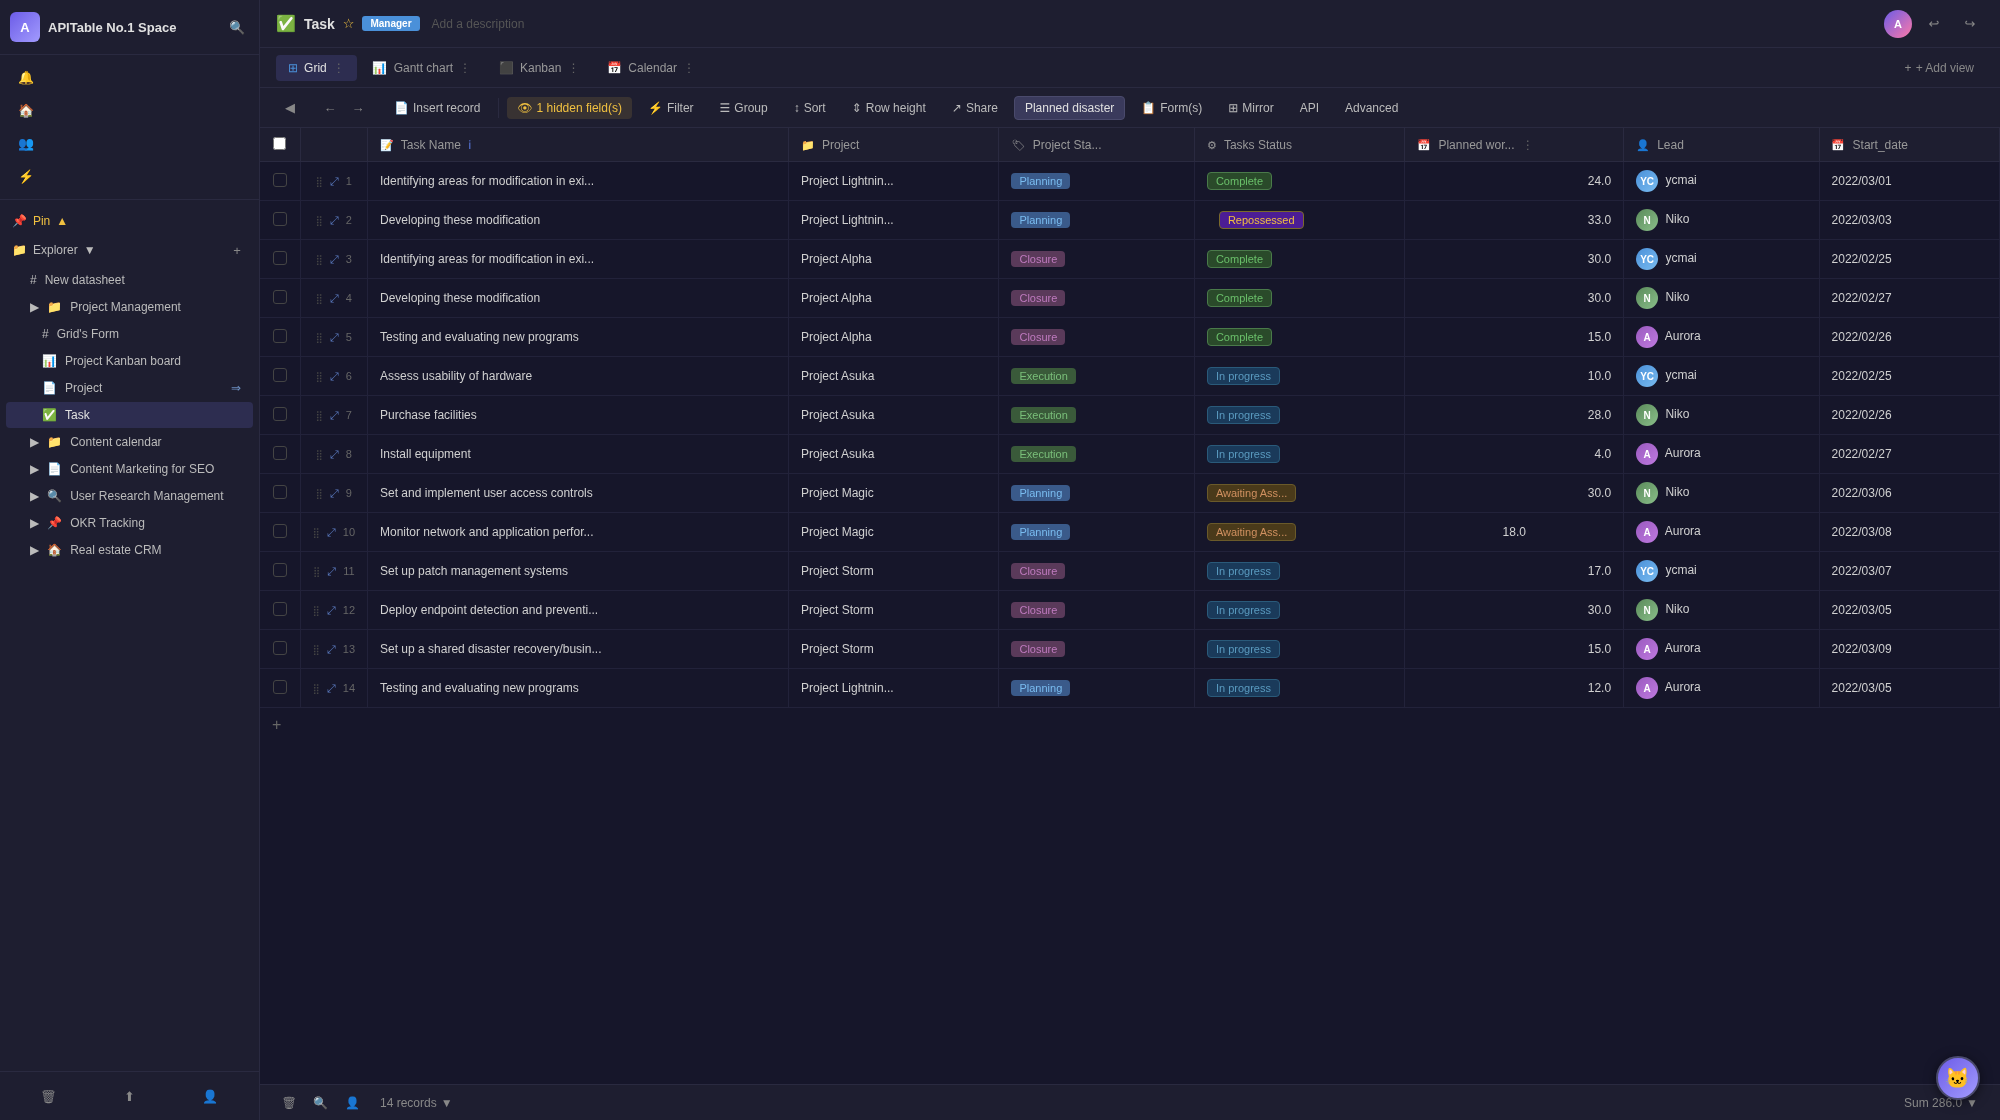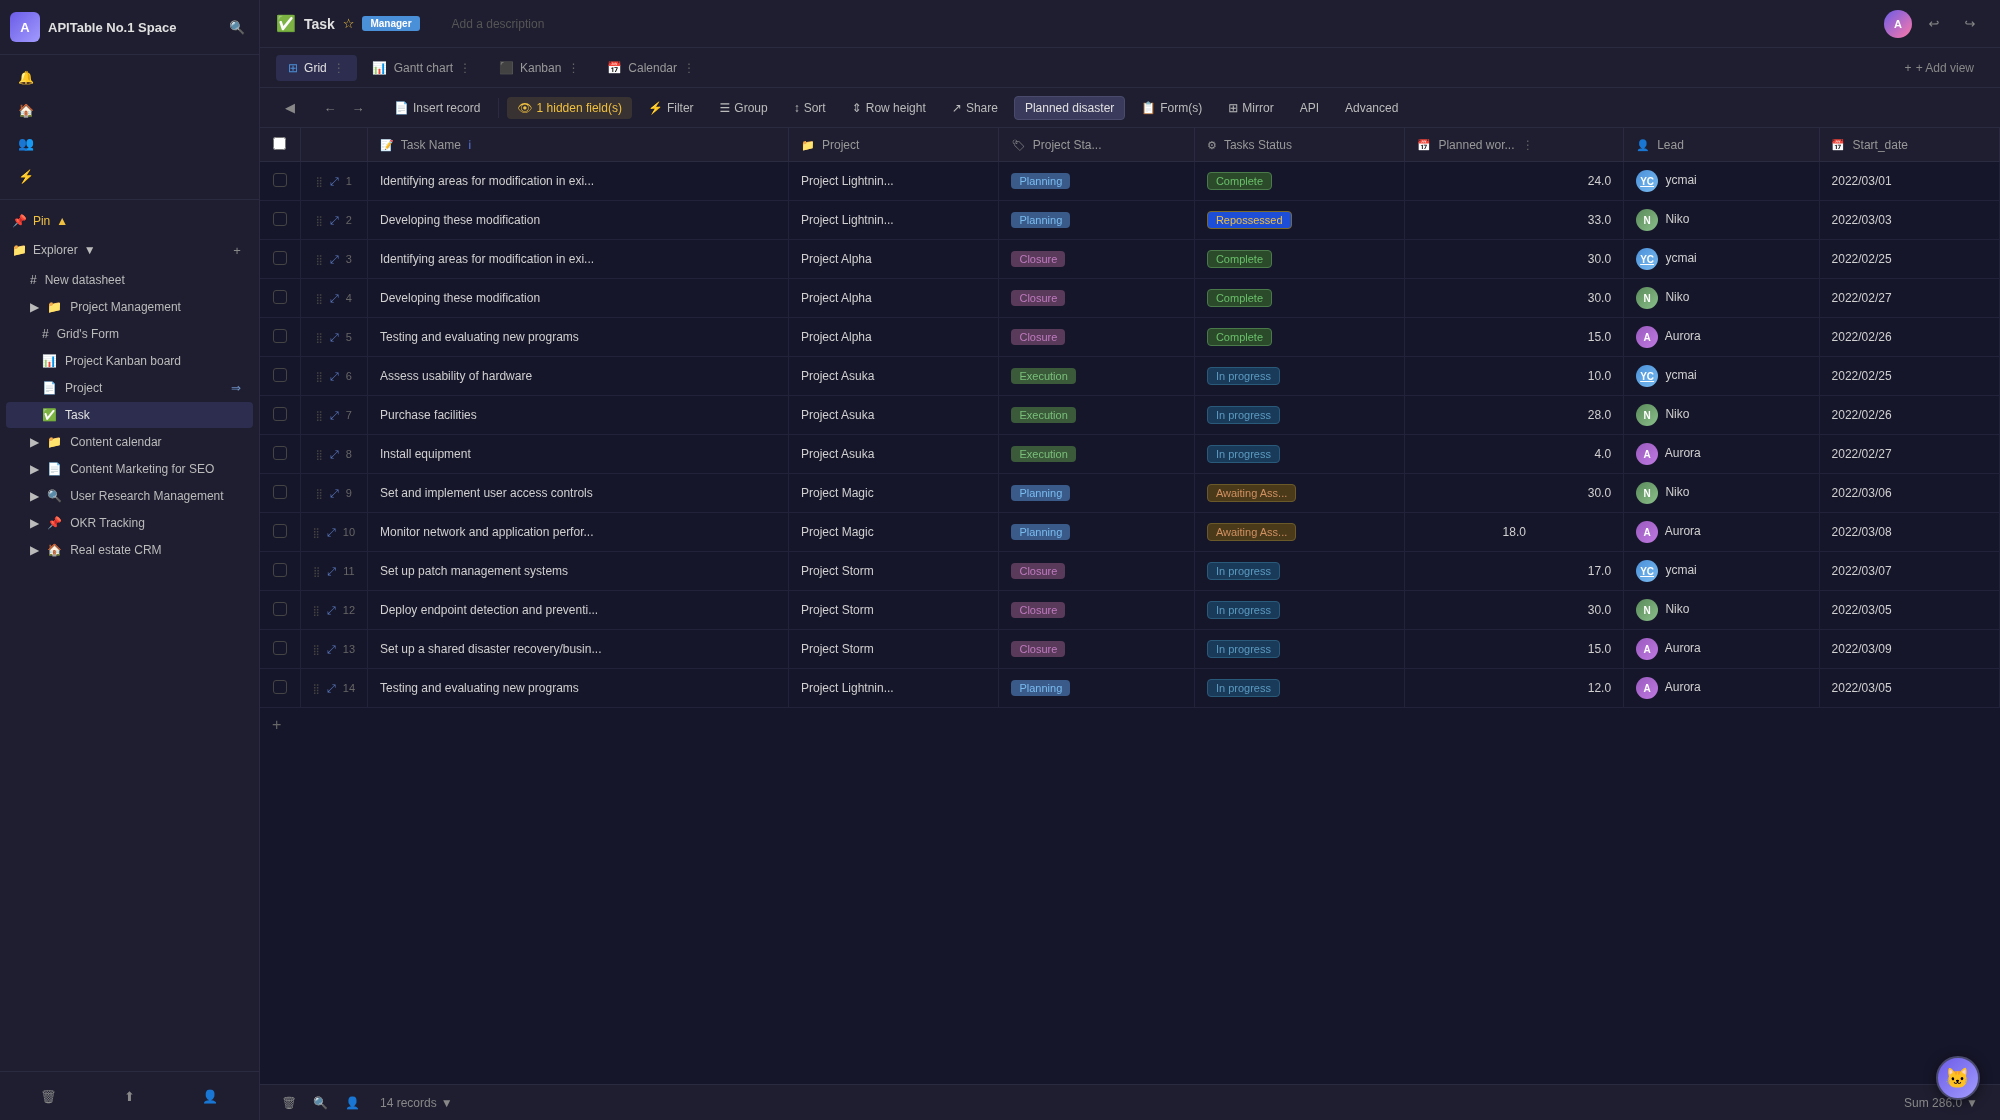--- a/index.html
+++ b/index.html
@@ -64,25 +64,25 @@
     td { padding: 8px 12px; border-bottom: 1px solid #22223a; border-right: 1px solid #22223a; color: #d0d0d0; font-size: 12px; white-space: nowrap; overflow: hidden; text-overflow: ellipsis; max-width: 220px; }
     td.checkbox-col { text-align: center; padding: 0; }
     td.num-col { text-align: center; color: #666; font-size: 11px; }
     tbody tr { background: #16162a; }
     .checkbox { width: 14px; height: 14px; border: 1px solid #444; border-radius: 3px; display: inline-block; cursor: pointer; }
     .badge { display: inline-block; padding: 2px 8px; border-radius: 4px; font-size: 11px; font-weight: 500; }
     .badge-planning { background: #3a5a8a; color: #7abcf0; }
     .badge-execution { background: #3a5a3a; color: #7abf7a; }
     .badge-closure { background: #5a3a5a; color: #bf7abf; }
     .badge-complete { background: #2a4a2a; color: #6abf6a; border: 1px solid #4a7a4a; }
-    .badge-repossessed { background: #1d4ed8; color: #f0c040; border: 1px solid #7a6a2a; }
+    .badge-repossessed { background: #4c1d95; color: #f0c040; border: 1px solid #7a6a2a; margin-left: 12px; }
     .badge-in-progress { background: #1a3a5a; color: #5a9abf; border: 1px solid #2a5a7a; }
     .badge-awaiting { background: #4a3a1a; color: #d09060; border: 1px solid #6a5a2a; }
     .avatar { width: 22px; height: 22px; border-radius: 50%; display: inline-flex; align-items: center; justify-content: center; font-size: 10px; color: white; font-weight: bold; vertical-align: middle; margin-right: 4px; }
-    .avatar-ycmai { background: linear-gradient(135deg, #4a90d9, #7abcf0); text-decoration: underline; }
+    .avatar-ycmai { background: linear-gradient(135deg, #4a90d9, #7abcf0); }
     .avatar-niko { background: linear-gradient(135deg, #5a8a5a, #8abf8a); }
     .avatar-aurora { background: linear-gradient(135deg, #9a5abf, #bf7ae0); }
     .th-icon { margin-right: 4px; font-size: 11px; }
     .add-row-btn { padding: 8px 12px; color: #666; cursor: pointer; font-size: 16px; }
     .row-drag { color: #444; cursor: grab; margin-right: 4px; font-size: 10px; }
     .row-expand { color: #5a7abf; cursor: pointer; margin-right: 4px; font-size: 11px; }
     .col-more { color: #666; cursor: pointer; padding: 0 4px; }
 
     
     .bottombar { background: #1e1e30; border-top: 1px solid #2a2a40; height: 36px; display: flex; align-items: center; padding: 0 16px; justify-content: space-between; }
@@ -193,21 +193,21 @@
 </div>
 
 <div class="main">
 
   <div class="topbar">
     <div class="topbar-left">
       <span style="color:#f04;font-size:16px">✅</span>
       <span class="topbar-title">Task</span>
       <span class="topbar-star">☆</span>
       <span class="manager-badge">Manager</span>
-      <span style="color:#555;font-size:12px;margin-left:24px">Add a description</span>
+      <span style="color:#555;font-size:12px;margin-left:4px">Add a description</span>
     </div>
     <div class="topbar-right">
       <div class="topbar-avatar">A</div>
       <div class="topbar-icon-btn">↩</div>
       <div class="topbar-icon-btn">↪</div>
     </div>
   </div>
 
   <div class="view-tabs">
     <div class="view-tab active">

